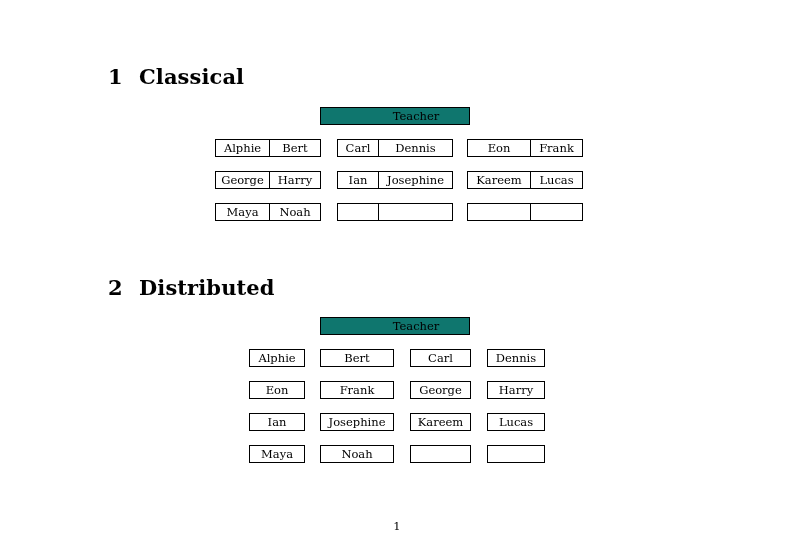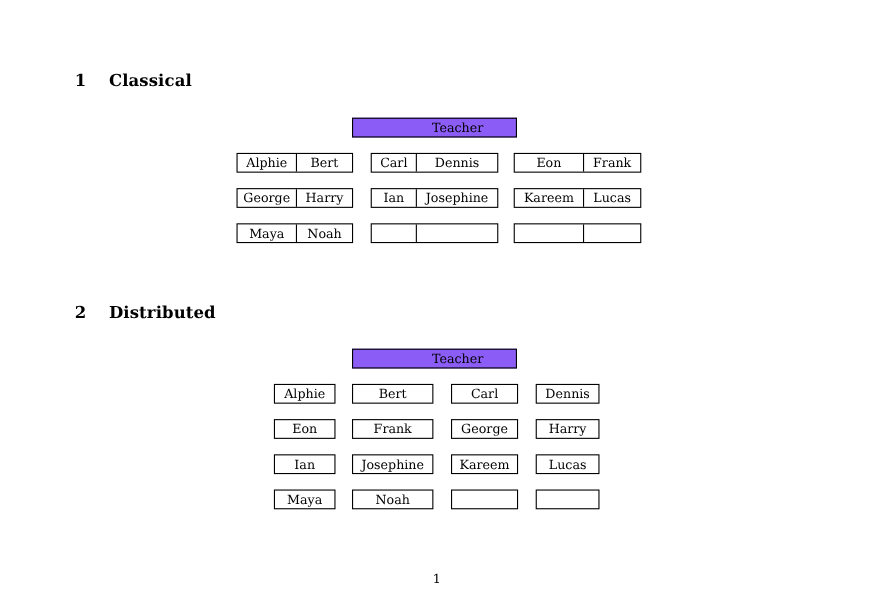--- a/index.html
+++ b/index.html
@@ -18,25 +18,26 @@
 
   .page {
     position: relative;
     width: 794px;
     height: 560px;
   }
 
   
   .section-heading {
     position: absolute;
-    font-size: 15px;
+    font-size: 21px;
     font-weight: bold;
     letter-spacing: 0.1px;
     white-space: nowrap;
     line-height: 1;
+    margin-left: 40px;
   }
   .section-heading .sec-num {
     display: inline-block;
     width: 31px;
   }
   .section-heading .sec-title {
     display: inline-block;
   }
 
   #heading-classical   { left: 68px; top: 66px; }
@@ -86,21 +87,21 @@
   
   .teacher-box {
     position: absolute;
     box-sizing: border-box;
     border: 1px solid #000000;
     height: 18px;
     line-height: 16px;
     font-size: 11.5px;
     text-align: center;
     white-space: nowrap;
-    background: #8b5cf6;
+    background: #0f766e;
     padding-left: 42px;
   }
   #teacher-classical   { left: 320px; top: 107px; width: 150px; }
   #teacher-distributed { left: 320px; top: 317px; width: 150px; }
 
   
   #classical-row-0 { left: 215px; top: 139px; }
   #classical-row-1 { left: 215px; top: 171px; }
   #classical-row-2 { left: 215px; top: 203px; }
 

